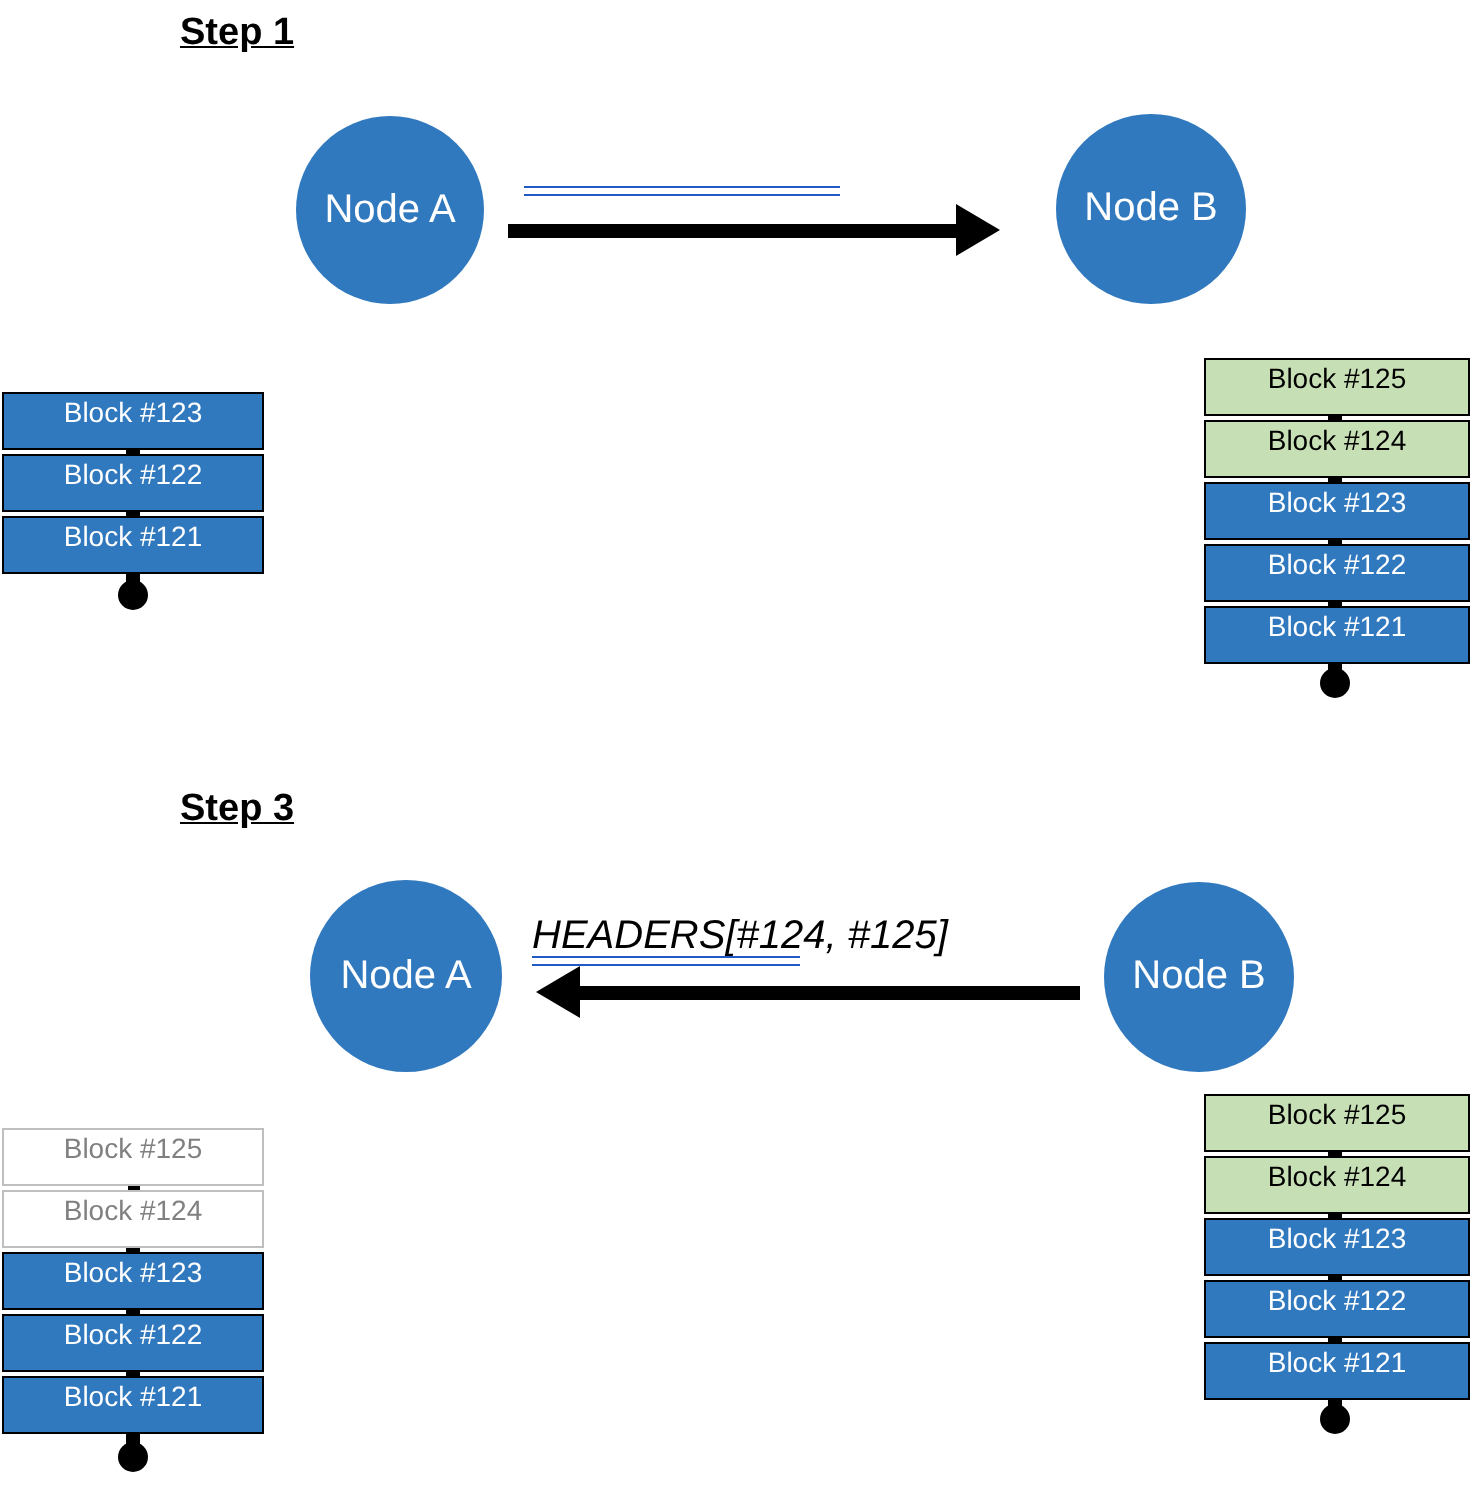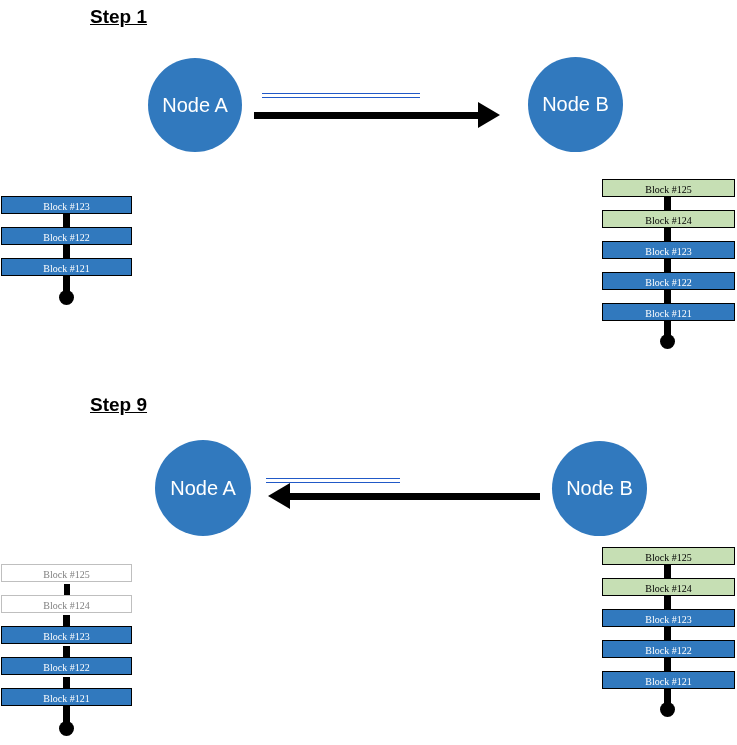--- a/index.html
+++ b/index.html
@@ -108,25 +108,25 @@
     position: absolute;
     width: 15px;
     height: 15px;
     border-radius: 50%;
     background: #000000;
   }
 
   .block {
     position: absolute;
     box-sizing: border-box;
-    height: 18px;
+    height: 29px;
     line-height: 19px;
     text-align: center;
-    font-size: 10px;
-    font-family: Liberation Serif, serif;
+    font-size: 14px;
+    font-family: Liberation Sans, sans-serif;
     white-space: nowrap;
     z-index: 3;
   }
   .block.blue {
     background: #3179BE;
     border: 1px solid #000000;
     color: #ffffff;
   }
   .block.green {
     background: #C6DFB4;
@@ -178,30 +178,31 @@
     <div class="chain-tail" style="left:664px; top:318px; height:22px;"></div>
     <div class="chain-dot" style="left:660px; top:334px;"></div>
 
     <div class="block green" style="left:602px; top:179px; width:133px;">Block #125</div>
     <div class="block green" style="left:602px; top:210px; width:133px;">Block #124</div>
     <div class="block blue" style="left:602px; top:241px; width:133px;">Block #123</div>
     <div class="block blue" style="left:602px; top:272px; width:133px;">Block #122</div>
     <div class="block blue" style="left:602px; top:303px; width:133px;">Block #121</div>
   </div>
 
-  <div class="step-title" style="left:90px; top:394px;">Step 9</div>
+  <div class="step-title" style="left:90px; top:394px;">Step 3</div>
 
   <div class="node" style="left:155px; top:440px; width:96px; height:96px;">
     <span class="node-label">Node A</span>
   </div>
 
   <div class="node" style="left:552px; top:441px; width:95px; height:95px;">
     <span class="node-label">Node B</span>
   </div>
 
+  <div class="msg-label" style="left:266px; top:457px;">HEADERS[#124, #125]</div>
   <div class="spellmark" style="left:266px; top:478px; width:134px;"></div>
 
   <div class="arrow-shaft" style="left:290px; top:493px; width:250px;"></div>
   <div class="arrow-head left" style="left:268px; top:483px;"></div>
 
   <div class="chain">
     <div class="chain-link thin" style="left:64px; top:584px; height:12px;"></div>
     <div class="chain-link" style="left:63px; top:615px; height:26px;"></div>
     <div class="chain-link" style="left:63px; top:646px; height:26px;"></div>
     <div class="chain-link" style="left:63px; top:677px; height:26px;"></div>

